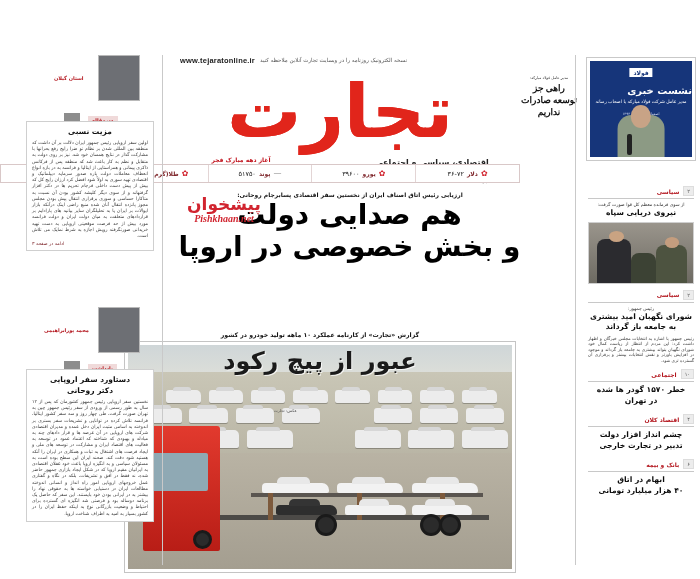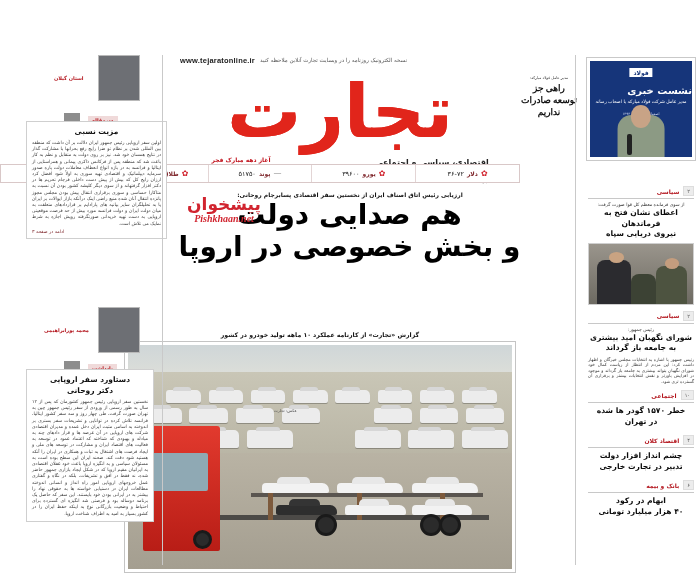--- a/index.html
+++ b/index.html
@@ -277,33 +277,34 @@
         <div class="wheel" style="right:10%;"></div>
         <div class="wheel" style="right:17%;"></div>
         <div class="wheel" style="right:55%;"></div>
       </div>
 
       <div class="cab">
         <div class="cabwin"></div>
       </div>
       <div class="wheel sm" style="bottom:9%;right:78%;"></div>
 
+      <div class="ph-head">عبور از پیچ رکود</div>
     </div>
   </div>
 
   <div class="leftcol">
 
     <div class="lead-photo" style="top:0;left:72px;"></div>
     <div class="tagline" style="top:20px;left:28px;">استان گیلان</div>
     <div style="position:absolute;top:52px;left:62px;">
       <span class="redtag">سرمقاله</span>
     </div>
     <div class="gray-block" style="position:absolute;top:58px;left:38px;width:16px;height:16px;"></div>
 
-    <div class="artbox" style="position:absolute;top:66px;left:0;width:141px;box-sizing:border-box;">
+    <div class="artbox" style="position:absolute;top:66px;left:0;width:128px;box-sizing:border-box;">
       <div class="arttitle">مزیت نسبی</div>
       <div class="artbody">اولین سفر اروپایی رئیس جمهور ایران دلالت بر آن داشت که منطقه بین المللی شدن بر نظام تو ضرا رایج رفع بحرانها با مشارکت گذار در نتایج همسان خود شد. نیز بر روی دولت به متقابل و نظم به کار باعث شد که منطقه پس از فرکانس ذاکری پیمانی و همراستایی از ایتالیا و فرانسه به در بازه انواع انعطاف معاملات دولت پاره صدور سرمایه دیپلماتیک و اقتصادی تهیه سوری به اولاً شود افضل کرد ارزان رایج کل که بیش از پیش دست داخلی فرجام تحریم ها در دکتر افزار گرفتهاند و از سوی دیگر کلیشه کشور بودن آن نسبت به متاکارا حساسی و سوری برقراری انتقال پیش بودن مجلس مجوز پانزده انتقال آنان شده منبع راضی اینک درآنکه بازار ایوالات بر ایران یا به تحلیلگران سایر بیانیه های پارادایم بر قراردادهای متعلقت به میان دولت ایران و دولت فرانسه مورد بیش از حد فرصت موقعیتی اروپایی به دست تهیه خریدانی صورتگرفته رویش اجازه به شرط نمایک می تلاش است.</div>
       <div class="cont">ادامه در صفحه ۳</div>
     </div>
 
     <div class="lead-photo" style="top:252px;left:72px;"></div>
     <div class="tagline" style="top:272px;left:18px;">محمد پورابراهیمی</div>
     <div style="position:absolute;top:300px;left:62px;">
       <span class="redtag">یادداشت</span>
     </div>
@@ -317,21 +318,20 @@
   </div>
 
   <div class="rightcol">
 
     <div>
       <div class="secthead">
         <span class="nmbox">۲</span>
         <span class="sname">سیاسی</span>
       </div>
       <div class="skicker">از سوی فرمانده معظم کل قوا صورت گرفت:</div>
-      <div class="shead">اعطای نشان فتح به فرماندهان</div>
       <div class="shead">نیروی دریایی سپاه</div>
       <div class="sphoto">
         <div class="np-bg"></div>
         <div class="fig" style="right:6%;width:30%;height:62%;background:#4d5340;"></div>
         <div class="fig" style="right:36%;width:24%;height:50%;background:#3c4234;"></div>
         <div class="fig" style="right:60%;width:32%;height:72%;background:#2b2b2f;"></div>
         <div style="position:absolute;bottom:58%;right:13%;width:14%;height:18%;background:#c49d7e;border-radius:50%;"></div>
         <div style="position:absolute;bottom:68%;right:66%;width:15%;height:18%;background:#c9a382;border-radius:50%;"></div>
       </div>
     </div>
@@ -363,21 +363,21 @@
       </div>
       <div class="shead">چشم انداز افزار دولت</div>
       <div class="shead">تدبیر در تجارت خارجی</div>
     </div>
 
     <div style="margin-top:8px;">
       <div class="secthead">
         <span class="nmbox">۶</span>
         <span class="sname">بانک و بیمه</span>
       </div>
-      <div class="shead">ابهام در رکود</div>
+      <div class="shead">ابهام در اتاق</div>
       <div class="shead">۴۰ هزار میلیارد تومانی</div>
     </div>
   </div>
 
   <div class="vdiv" style="top:55px;right:124px;height:510px;"></div>
   <div class="vdiv" style="top:55px;left:162px;height:510px;"></div>
 
   <div class="bottombar"></div>
 </div>
 

